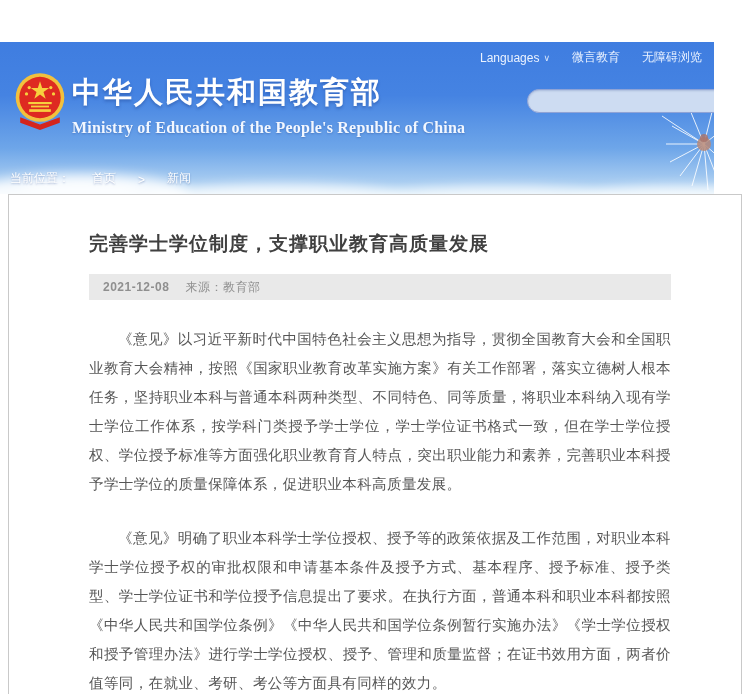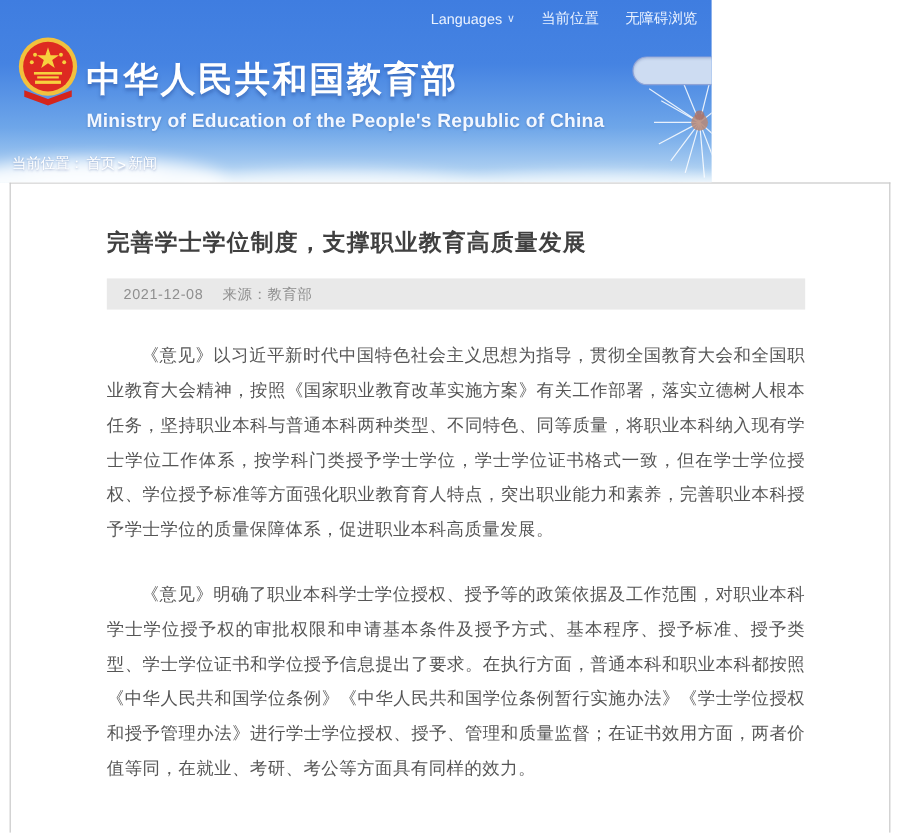--- a/index.html
+++ b/index.html
@@ -1,31 +1,31 @@
 <!DOCTYPE html>
 <html><head>
 <meta charset="utf-8">
 <style>
   * { margin:0; padding:0; box-sizing:border-box; }
   html,body { width:750px; height:694px; overflow:hidden;
     font-family:"Liberation Sans","DejaVu Sans",sans-serif; background:#ffffff; }
 
   
-  .header { position:relative; width:593px; height:152px;
+  .header { position:relative; width:714px; height:152px;
     background:linear-gradient(180deg,#3f7de0 0%,#4583e2 35%,#6ea6e9 70%,#a9cdf1 92%,#d8ebf9 100%);
-    overflow:hidden; }
+    overflow:hidden;margin-top:42px; }
 
   .topbar { position:absolute; top:7px; right:12px; display:flex; gap:22px;
     font-size:12px; color:#eaf2ff; z-index:5; }
   .topbar .item { cursor:pointer; display:flex; align-items:center; gap:4px; }
   .chev { font-size:9px; opacity:.9; }
 
   .emblem { position:absolute; left:13px; top:30px; width:54px; height:60px; z-index:4; }
 
-  .titles { position:absolute; left:72px; top:47px; z-index:4; }
+  .titles { position:absolute; left:72px; top:31px; z-index:4;font-family:Liberation Serif, serif; }
   .site-title { font-size:29px; font-weight:bold; color:#ffffff; letter-spacing:2px;
     text-shadow:0 2px 3px rgba(20,50,120,.35); }
   .site-sub { margin-top:6px; font-size:16px; font-weight:bold; color:#f2f7ff;
     letter-spacing:.2px; text-shadow:0 1px 2px rgba(20,50,120,.3); }
 
   .search { position:absolute; left:527px; top:47px; width:212px; height:24px;
     background:#cddcf2; border:1px solid #8fa3d6; border-radius:12px;
     display:flex; align-items:center; z-index:5; box-shadow:0 1px 2px rgba(30,60,130,.2) inset; }
   .search input { flex:1; height:100%; border:none; outline:none; background:transparent;
     padding:0 8px 0 12px; font-size:12px; color:#2c4a8a; }
@@ -36,53 +36,53 @@
   .clouds i { position:absolute; display:block; background:rgba(255,255,255,.85); border-radius:50%; }
   .clouds i:nth-child(1){ left:-30px; bottom:0; width:220px; height:38px; }
   .clouds i:nth-child(2){ left:150px; bottom:-6px; width:260px; height:34px; opacity:.8; }
   .clouds i:nth-child(3){ left:380px; bottom:-4px; width:240px; height:30px; opacity:.7; }
   .clouds i:nth-child(4){ left:570px; bottom:-8px; width:220px; height:34px; opacity:.8; }
   .clouds i:nth-child(5){ left:20px; bottom:14px; width:120px; height:22px; opacity:.6; }
 
   .dandelion { position:absolute; right:-8px; top:68px; z-index:3; }
 
   .breadcrumb { position:absolute; left:10px; top:128px; z-index:6; font-size:12px;
-    color:#ffffff; display:flex; gap:2px; align-items:flex-end;
+    color:#ffffff; display:flex; gap:22px; align-items:flex-end;
     text-shadow:0 1px 2px rgba(40,70,140,.4); }
   .breadcrumb .lnk { cursor:pointer;font-family:Liberation Mono, monospace; }
 
   
   .panel { position:relative; margin:0 8px; width:734px; min-height:542px;
     background:#ffffff; border:1px solid #c9c9c9; border-bottom:none;
     padding:36px 64px 10px 80px; }
 
   .article-title { font-size:19px; font-weight:bold; color:#404040;
     letter-spacing:1px; }
 
   .meta-bar { margin-top:17px; width:582px; height:26px; background:#e9e9e9;
     display:flex; align-items:center; padding-left:14px; font-size:12px; color:#8f8f8f;
     letter-spacing:.5px; }
-  .meta-bar .date { margin-right:16px; }
+  .meta-bar .date { margin-right:16px;font-weight:bold; }
 
   .article-body { width:582px; }
   .article-body p { font-size:14.5px; color:#565656; line-height:29px;
     text-indent:2em; margin-top:25px; letter-spacing:.4px; text-align:justify; }
 </style>
 </head>
 <body>
 
 <div class="header">
 
   <div class="topbar">
     <span class="item">
       <span>Languages</span>
       <span class="chev">∨</span>
     </span>
     <span class="item">
-      <span>当前位置</span>
+      <span>微言教育</span>
     </span>
     <span class="item">
       <span>无障碍浏览</span>
     </span>
   </div>
 
   <svg class="emblem" viewBox="0 0 60 66">
     <circle cx="30" cy="28" r="27" fill="#f2c13d"></circle>
     <circle cx="30" cy="28" r="23" fill="#de2a21"></circle>
     <path d="M30 10 l2.4 7.4 7.8 0 -6.3 4.6 2.4 7.4 -6.3 -4.6 -6.3 4.6 2.4 -7.4 -6.3 -4.6 7.8 0 z" fill="#f7d03e"></path>

